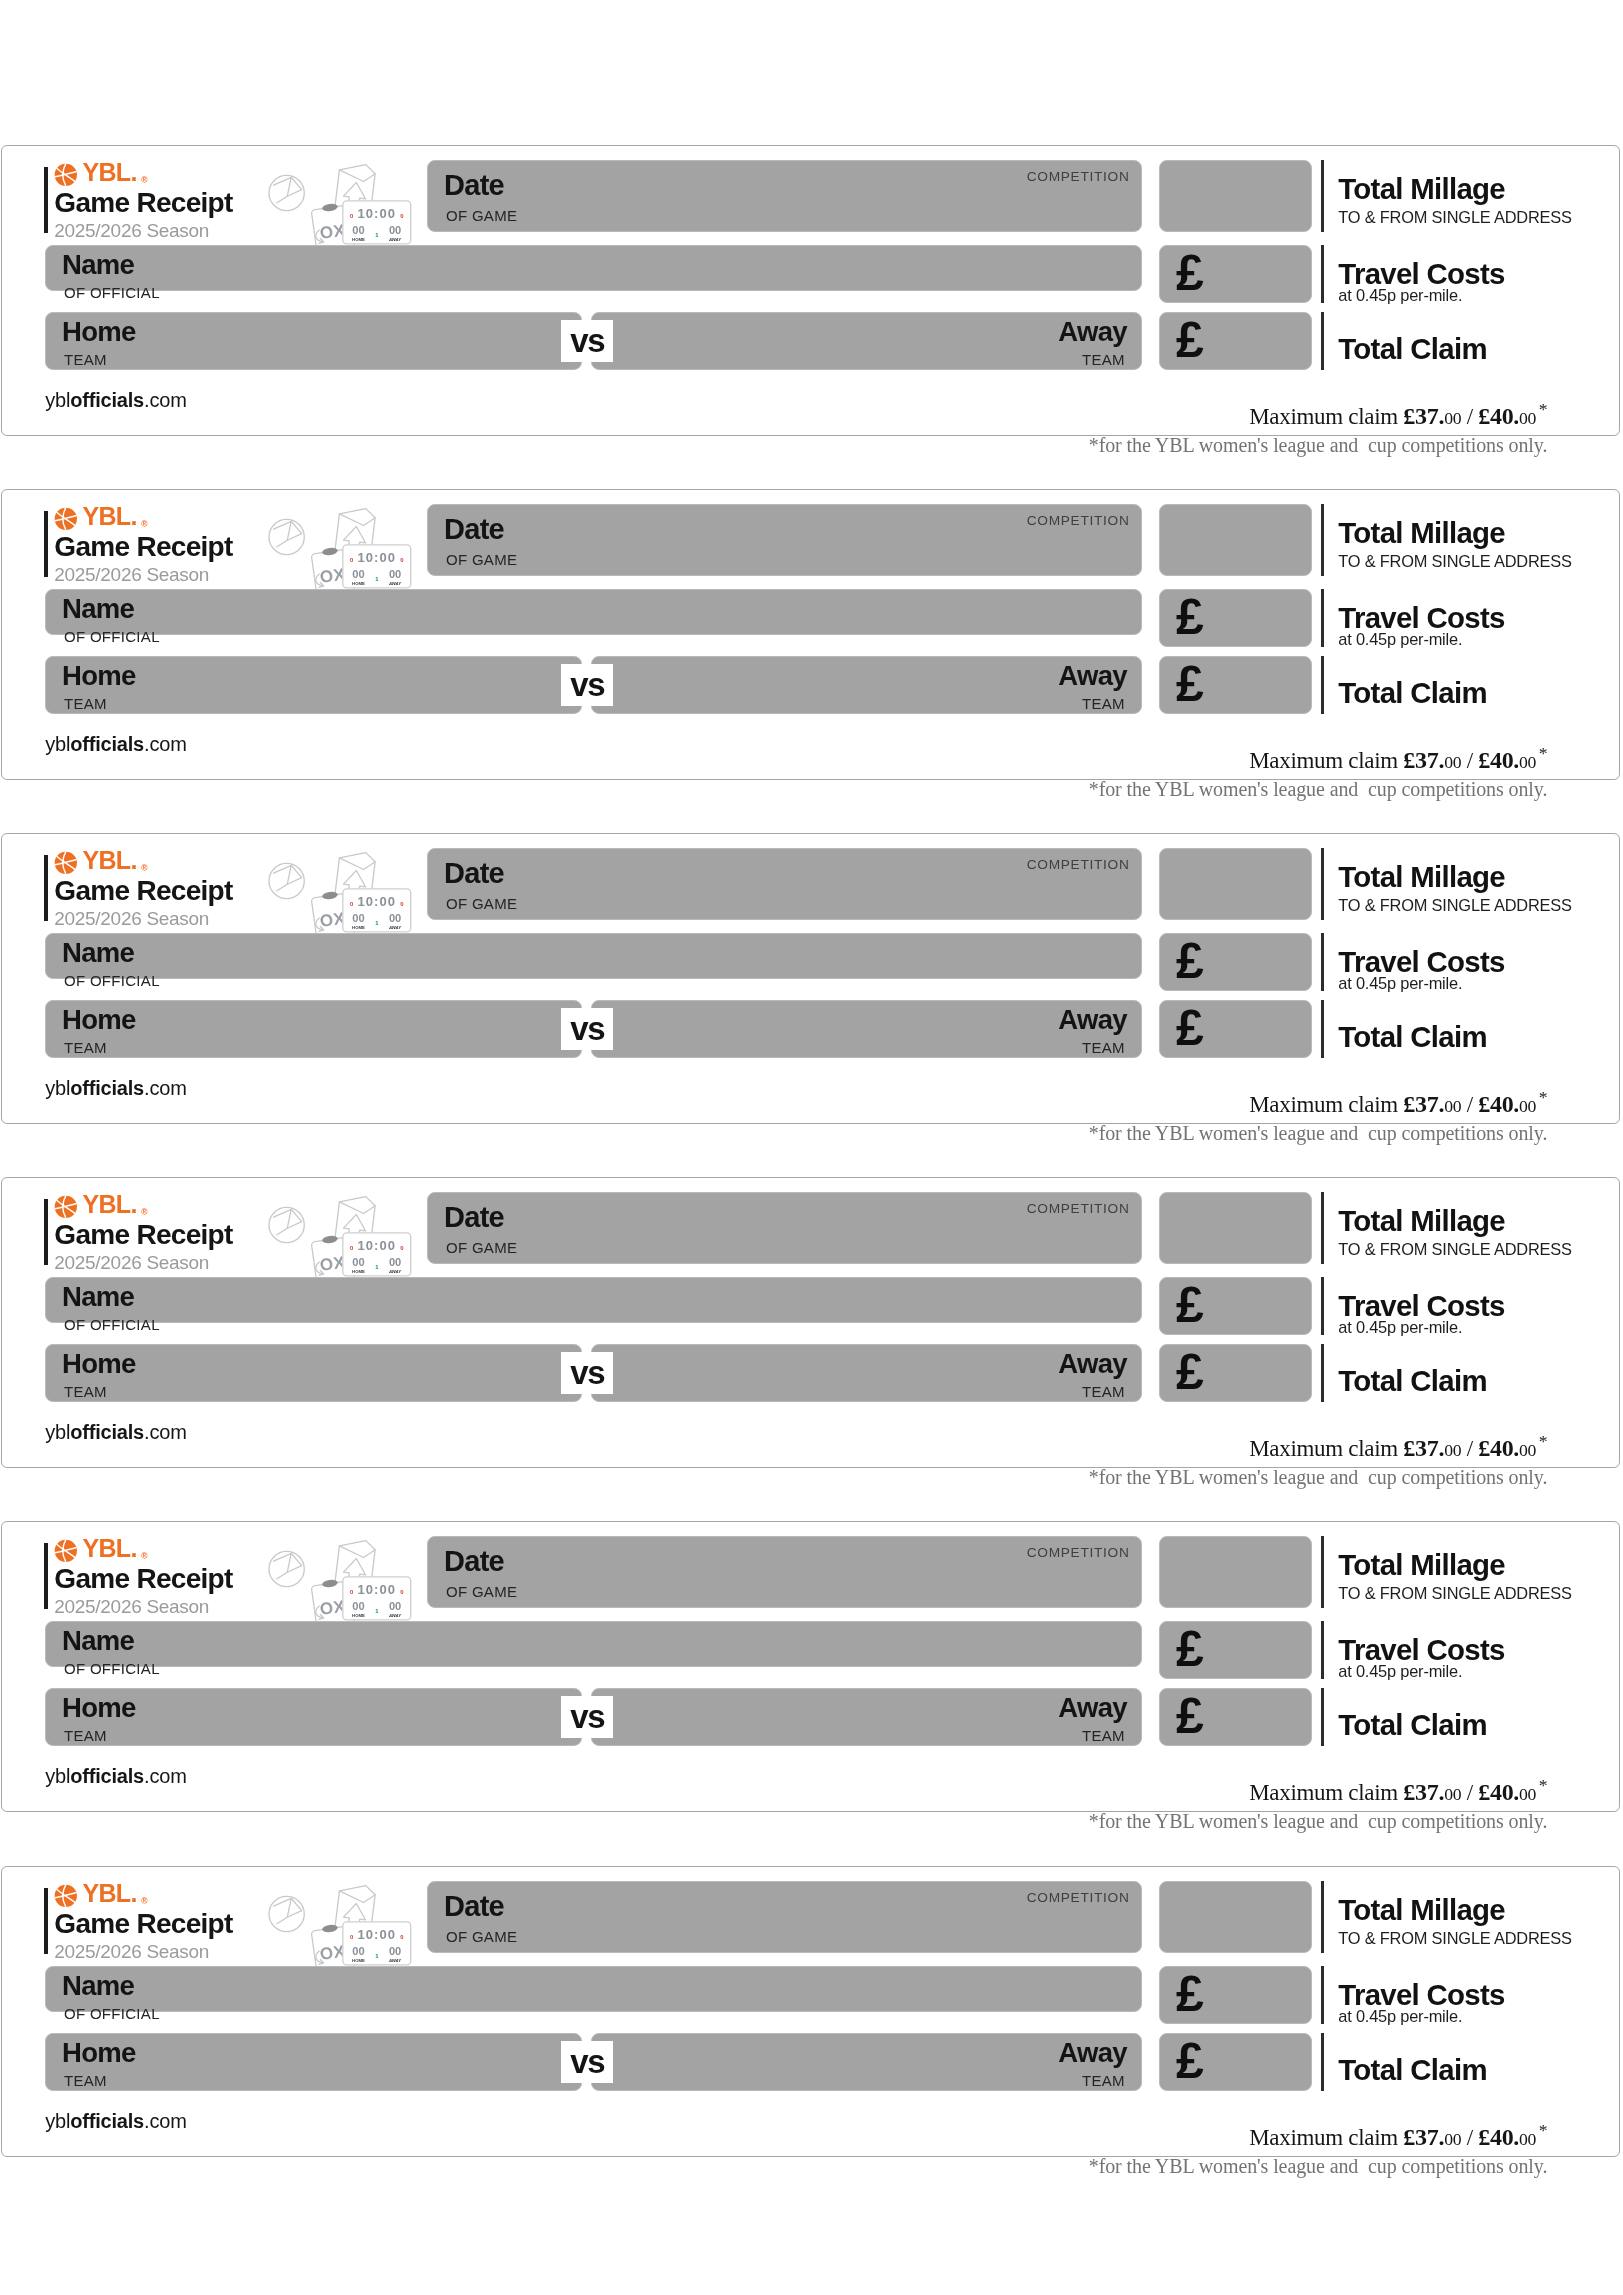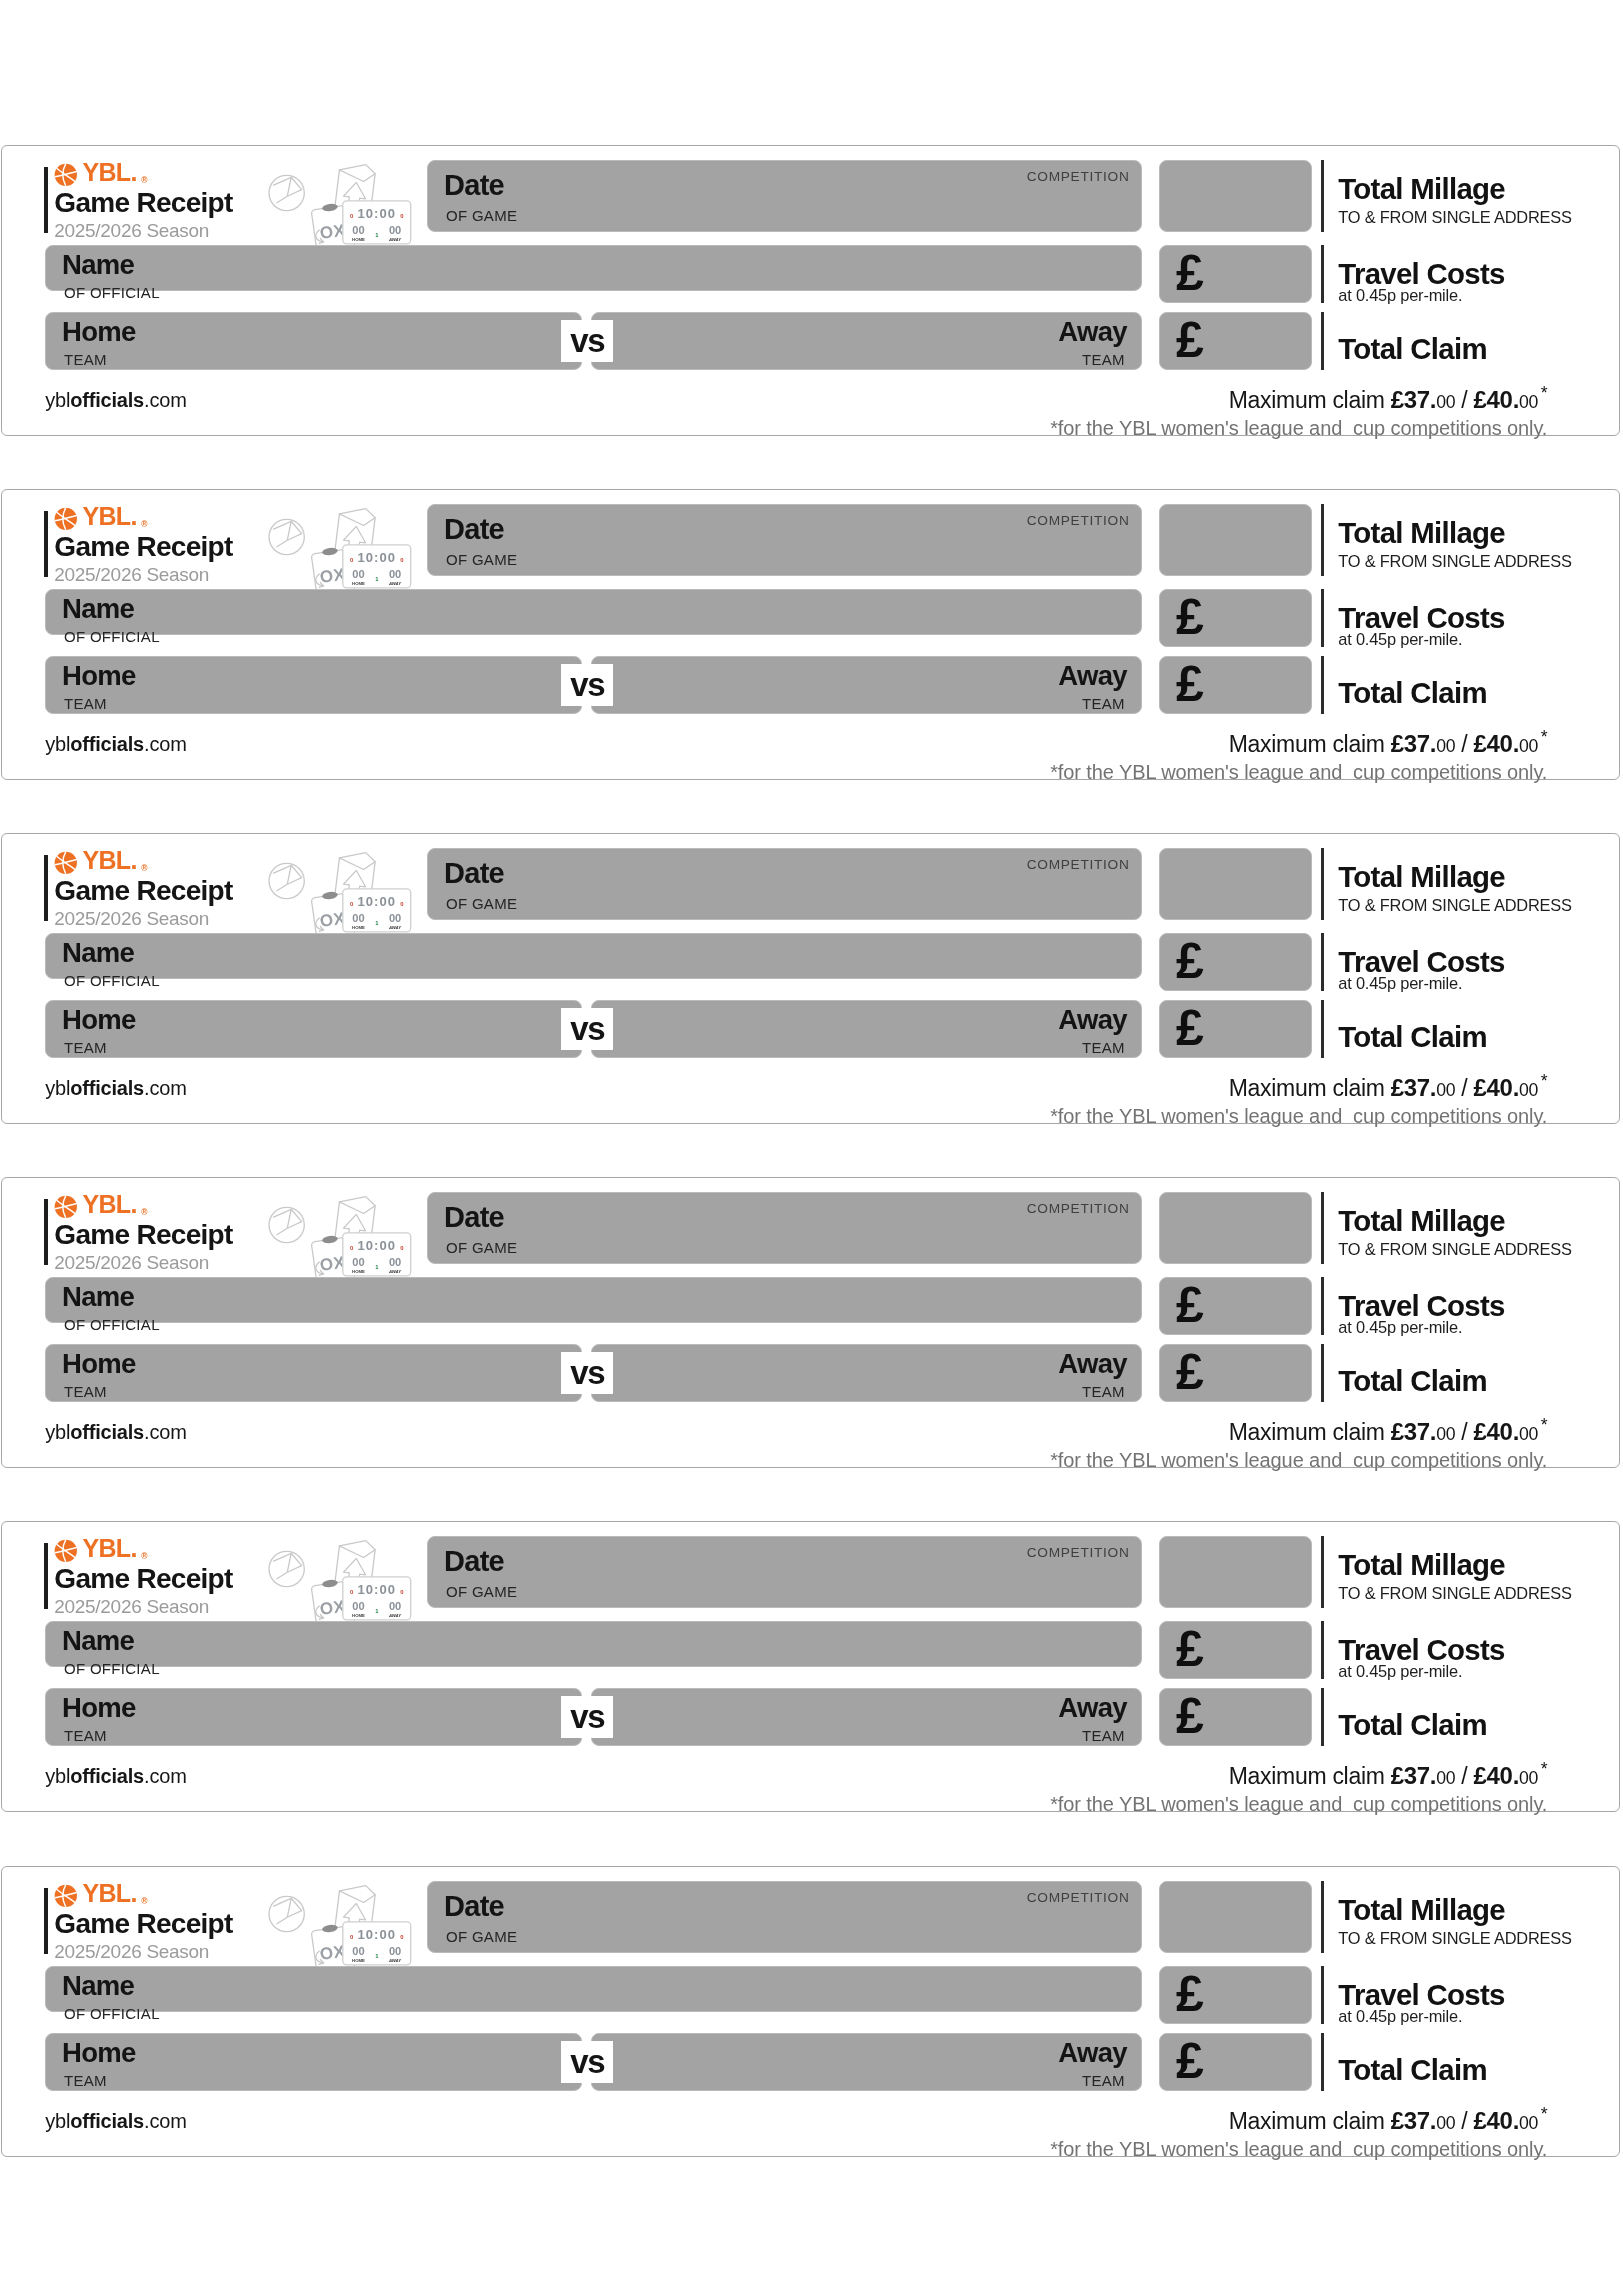--- a/index.html
+++ b/index.html
@@ -59,21 +59,21 @@
 
   .r-title { position:absolute; left:1336px; font-size:29.4px; font-weight:700; letter-spacing:-0.7px; color:#121212; line-height:1; }
   .r-sub   { position:absolute; left:1336px; font-size:16.4px; color:#1e1e1e; line-height:1; letter-spacing:-0.2px; }
   .t-millage { top:27.5px; }  .s-millage { top:63px; }
   .t-travel  { top:113px; } .s-travel  { top:141px; }
   .t-claim   { top:188px; }
 
   
   .website { position:absolute; left:43px; top:243px; font-size:20px; color:#161616; letter-spacing:-0.2px; }
   .website b { font-weight:700; }
-  .footer-right { position:absolute; right:72px; top:238px; text-align:right; }
+  .footer-right { position:absolute; right:72px; top:254px; text-align:right;font-family:Liberation Serif, serif; }
   .max-line { font-size:23px; color:#161616; letter-spacing:-0.3px; line-height:1.05; }
   .max-line .money { font-weight:700; font-size:24px; }
   .max-line .minor { font-size:17.7px; }
   .max-line .star { font-size:17.7px; vertical-align:super; margin-left:2.6px; }
   .note { font-size:20px; color:#737373; margin-top:5.9px; letter-spacing:-0.1px; white-space:pre; line-height:1; }
 </style>
 </head>
 <body>
 
 <div id="sheet">

